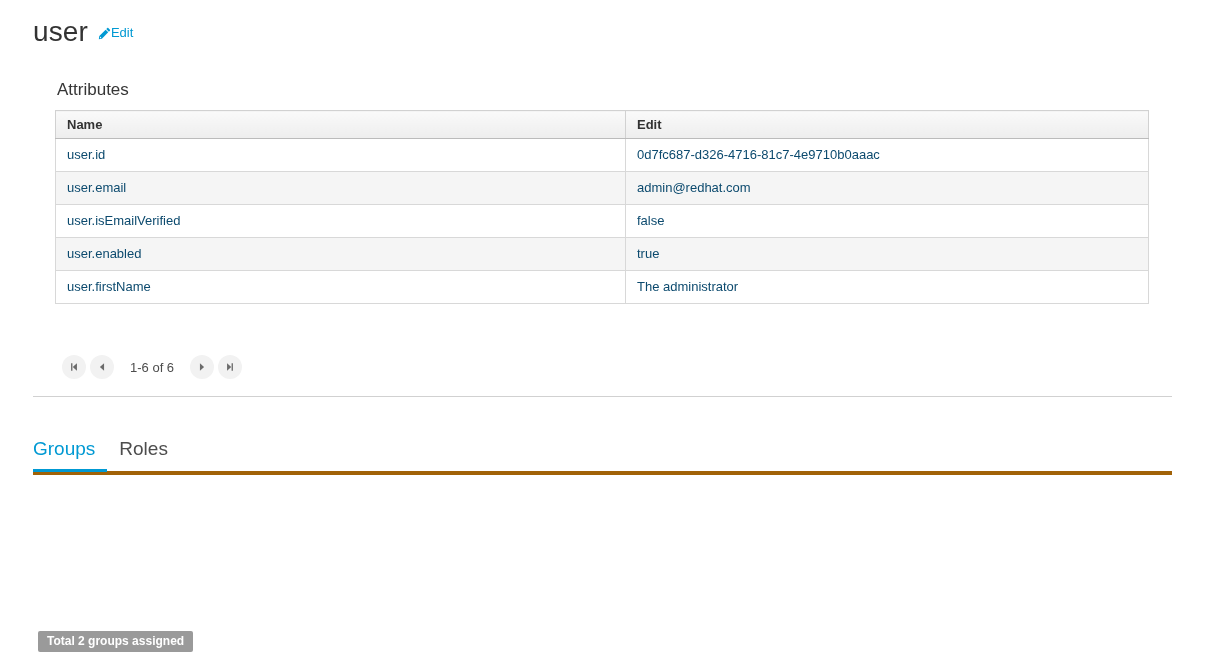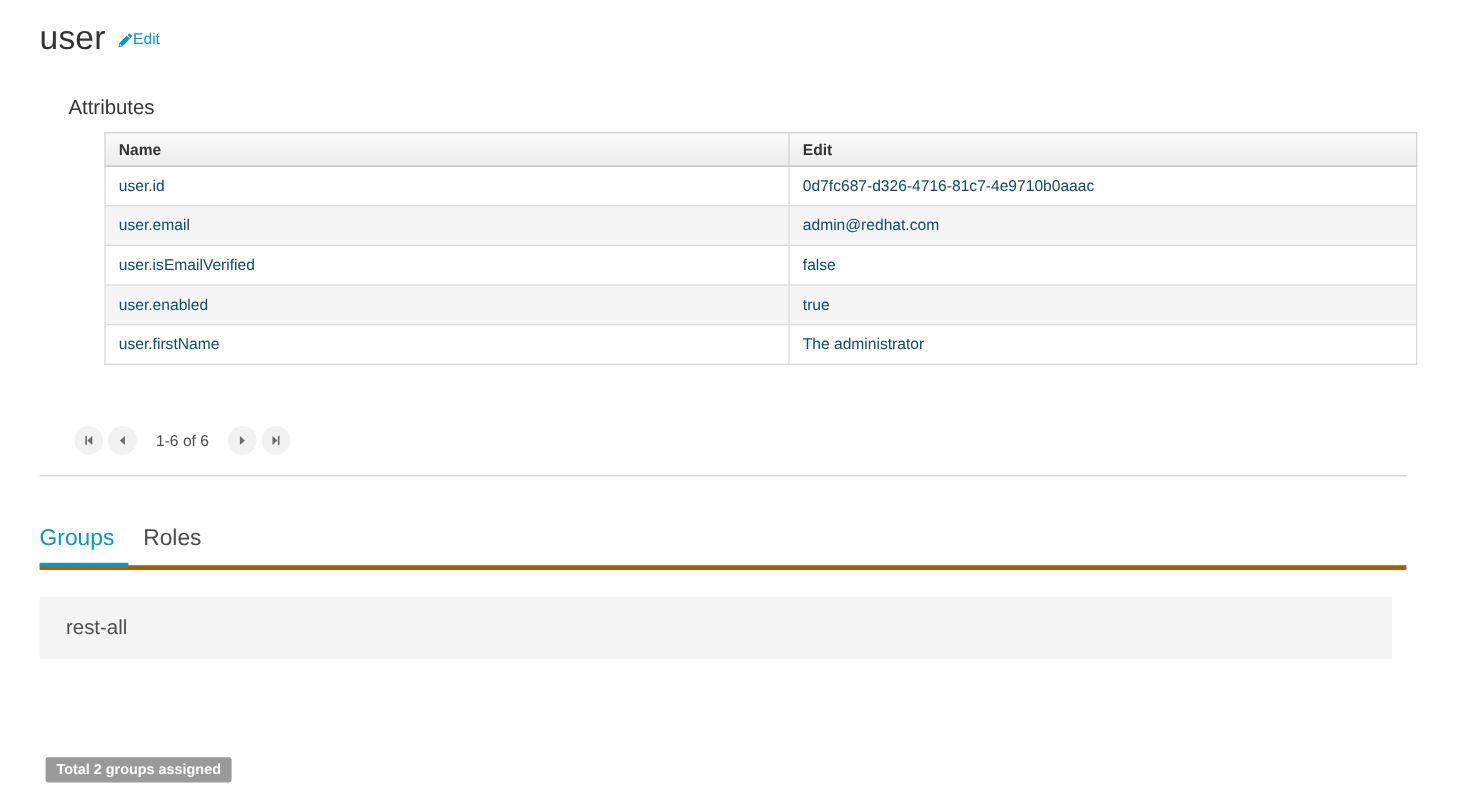--- a/index.html
+++ b/index.html
@@ -67,21 +67,20 @@
     position: absolute;
     left: 55px;
     top: 110px;
     width: 1094px;
   }
   table.attr-table {
     width: 100%;
     border-collapse: collapse;
     font-size: 13px;
     table-layout: fixed;
-    margin-left: 32px;
   }
   table.attr-table th {
     background: linear-gradient(to bottom, #fafafa 0%, #ededed 100%);
     border: 1px solid #d1d1d1;
     border-bottom-color: #bbbbbb;
     text-align: left;
     font-weight: bold;
     font-size: 13px;
     color: #333333;
     padding: 7px 11px;
@@ -292,16 +291,15 @@
 </div>
 
 <div class="divider"></div>
 
 <div class="tabs">
   <div class="tab active">Groups</div>
   <div class="tab">Roles</div>
 </div>
 
 <div class="group-list">
-  <div class="group-item">rest-all</div>
 </div>
 
 <div class="total-badge">Total 2 groups assigned</div>
 
 </body></html>

